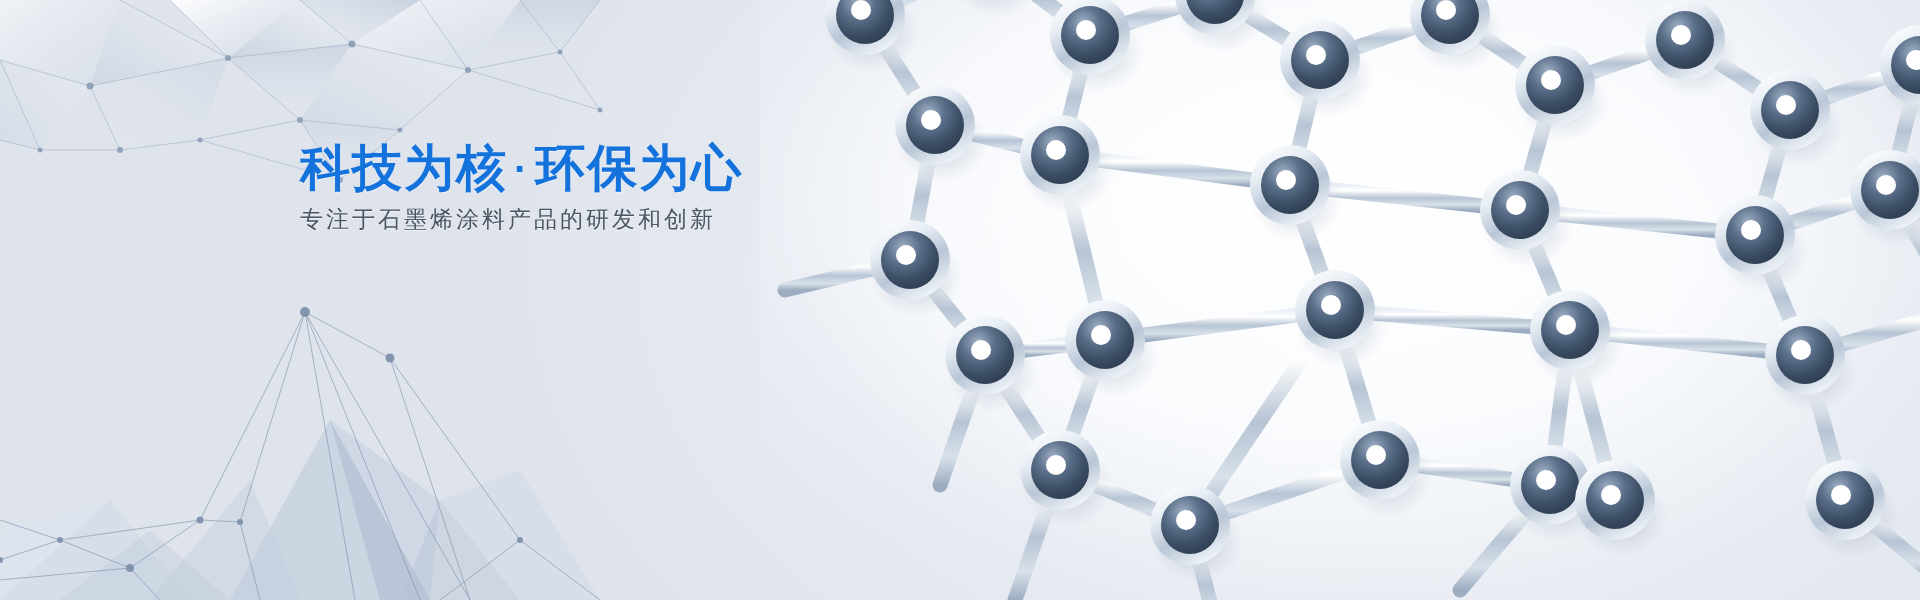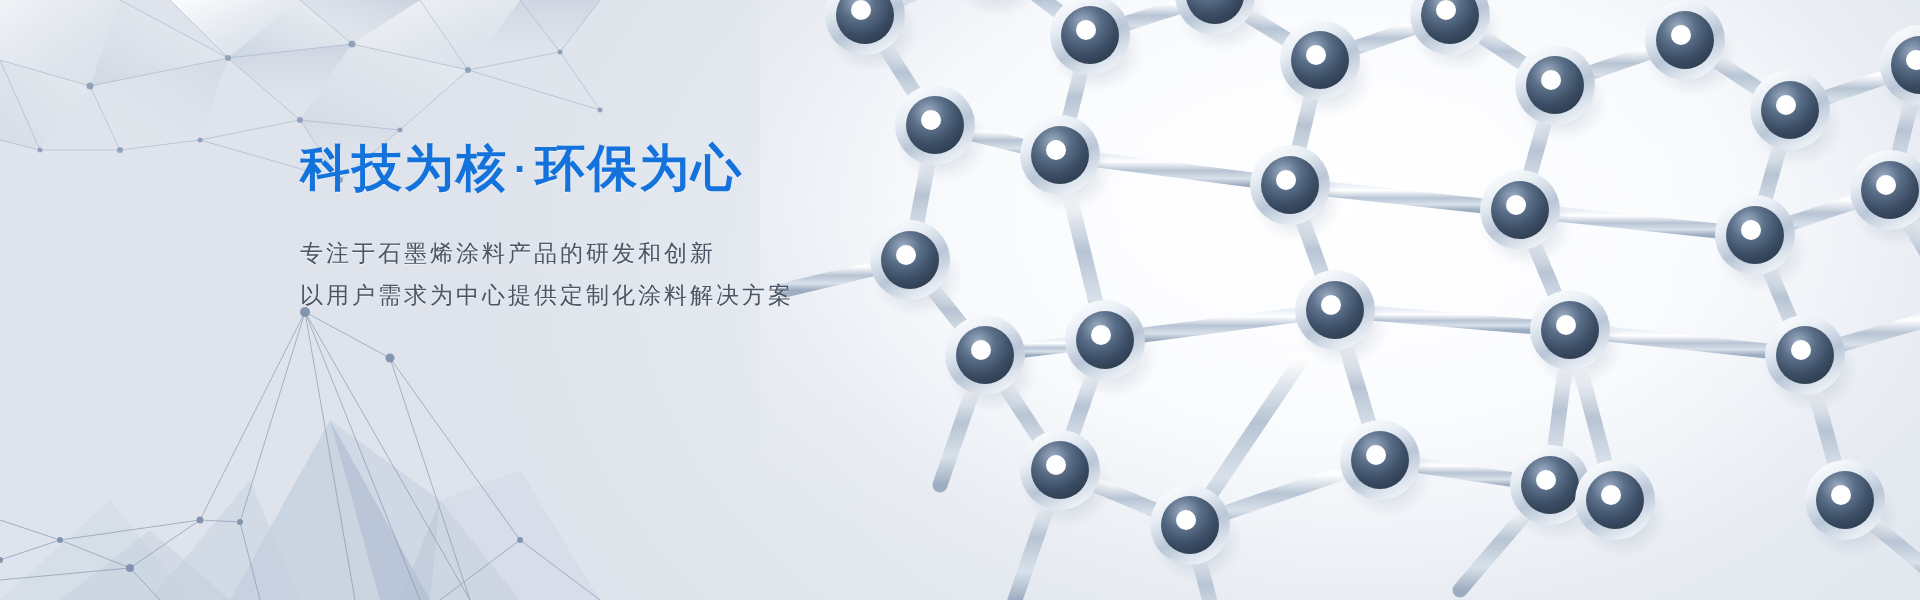--- a/index.html
+++ b/index.html
@@ -45,21 +45,20 @@
     font-size:50px;
     font-weight:bold;
     letter-spacing:2px;
     color:#1472dc;
     line-height:1.15;
     white-space:nowrap;
     text-shadow:0 1px 1px rgba(255,255,255,.55);
   }
   .headline .mid { margin:0 6px; font-size:40px; vertical-align:2px; }
   .sub {
-    margin-top:34px;
     color:#4b5563;
     font-size:23px;
     letter-spacing:3px;
     line-height:1.85;
     white-space:nowrap;
   }
   .sub div { text-shadow:0 1px 0 rgba(255,255,255,.5); }
 </style>
 </head>
 <body>
@@ -384,17 +383,16 @@
       </g>
     </g>
   </svg>
 
   <div class="content">
     <div class="headline">
       <span>科技为核</span><span class="mid">·</span><span>环保为心</span>
     </div>
     <div class="sub">
       <div>专注于石墨烯涂料产品的研发和创新</div>
-      <div>以用户需求为中心提供定制化涂料解决方案</div>
     </div>
   </div>
 
 </div>
 
 </body></html>

